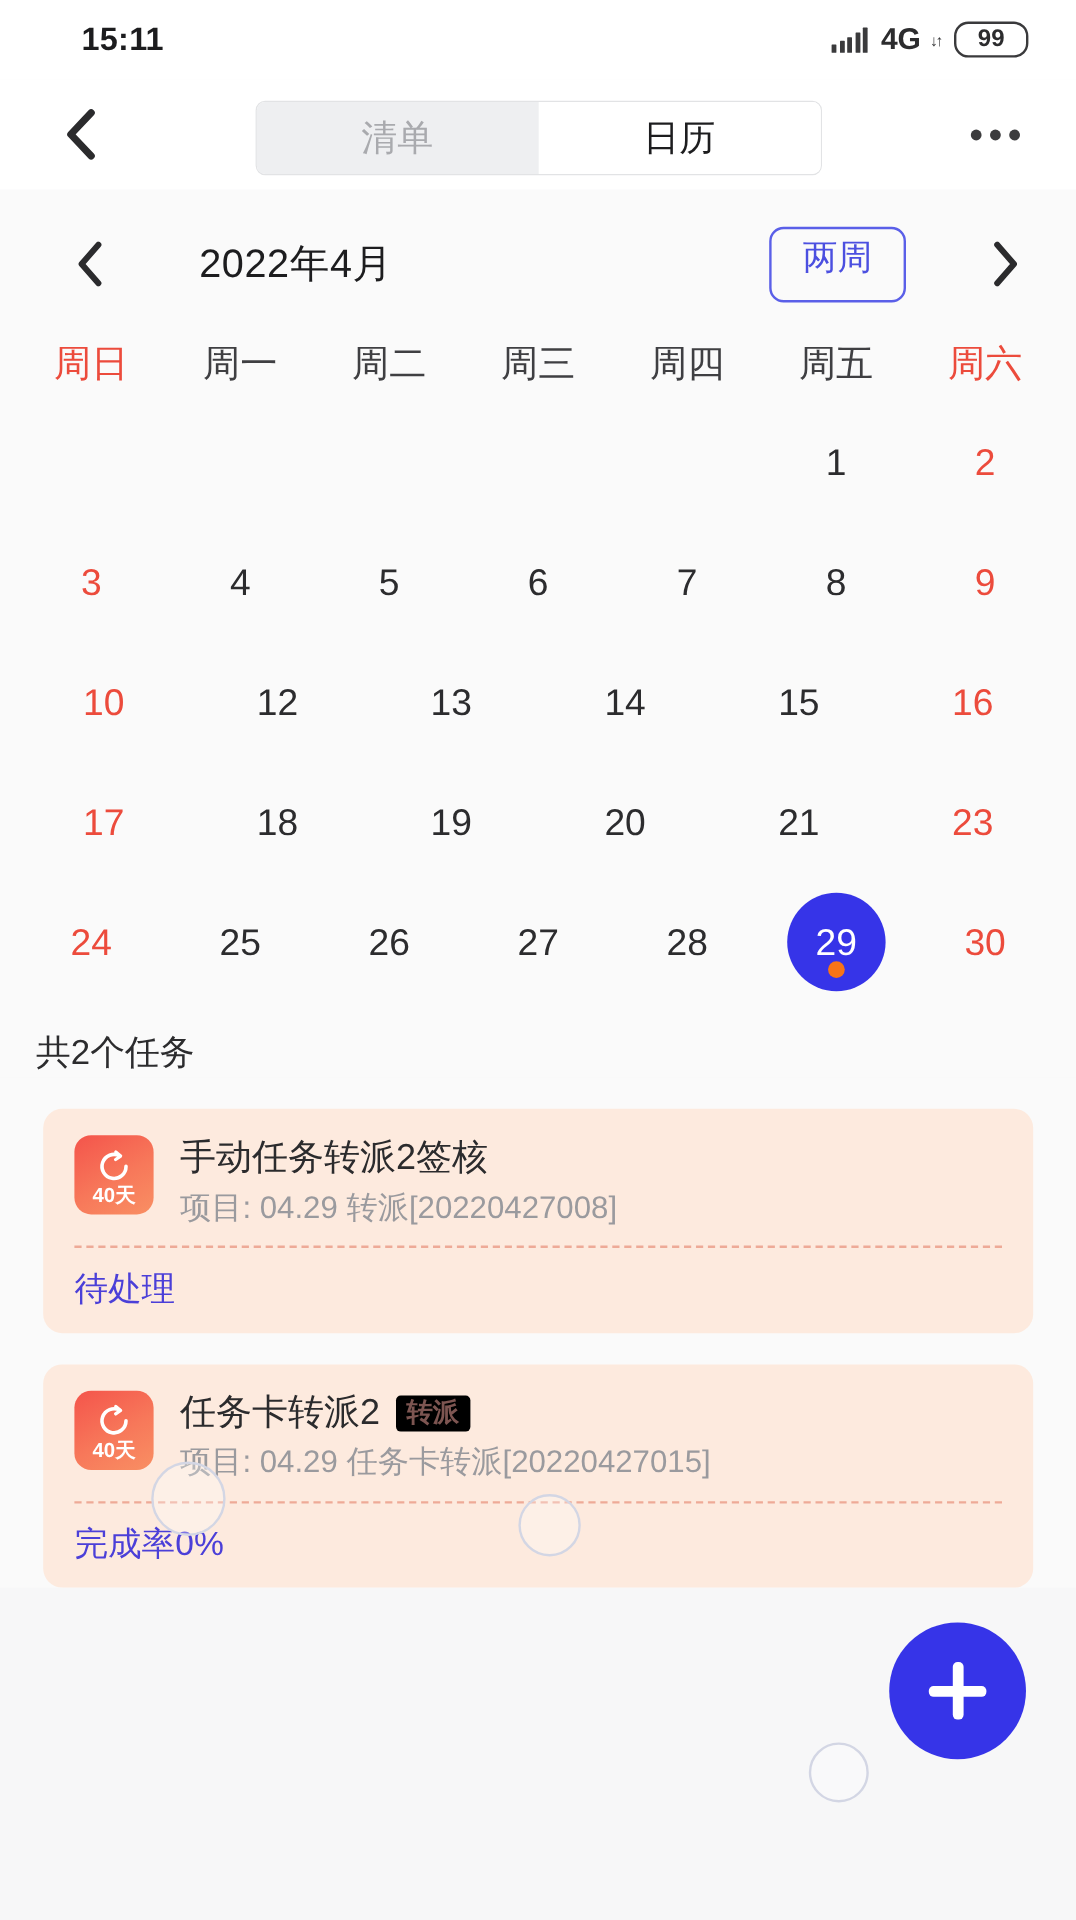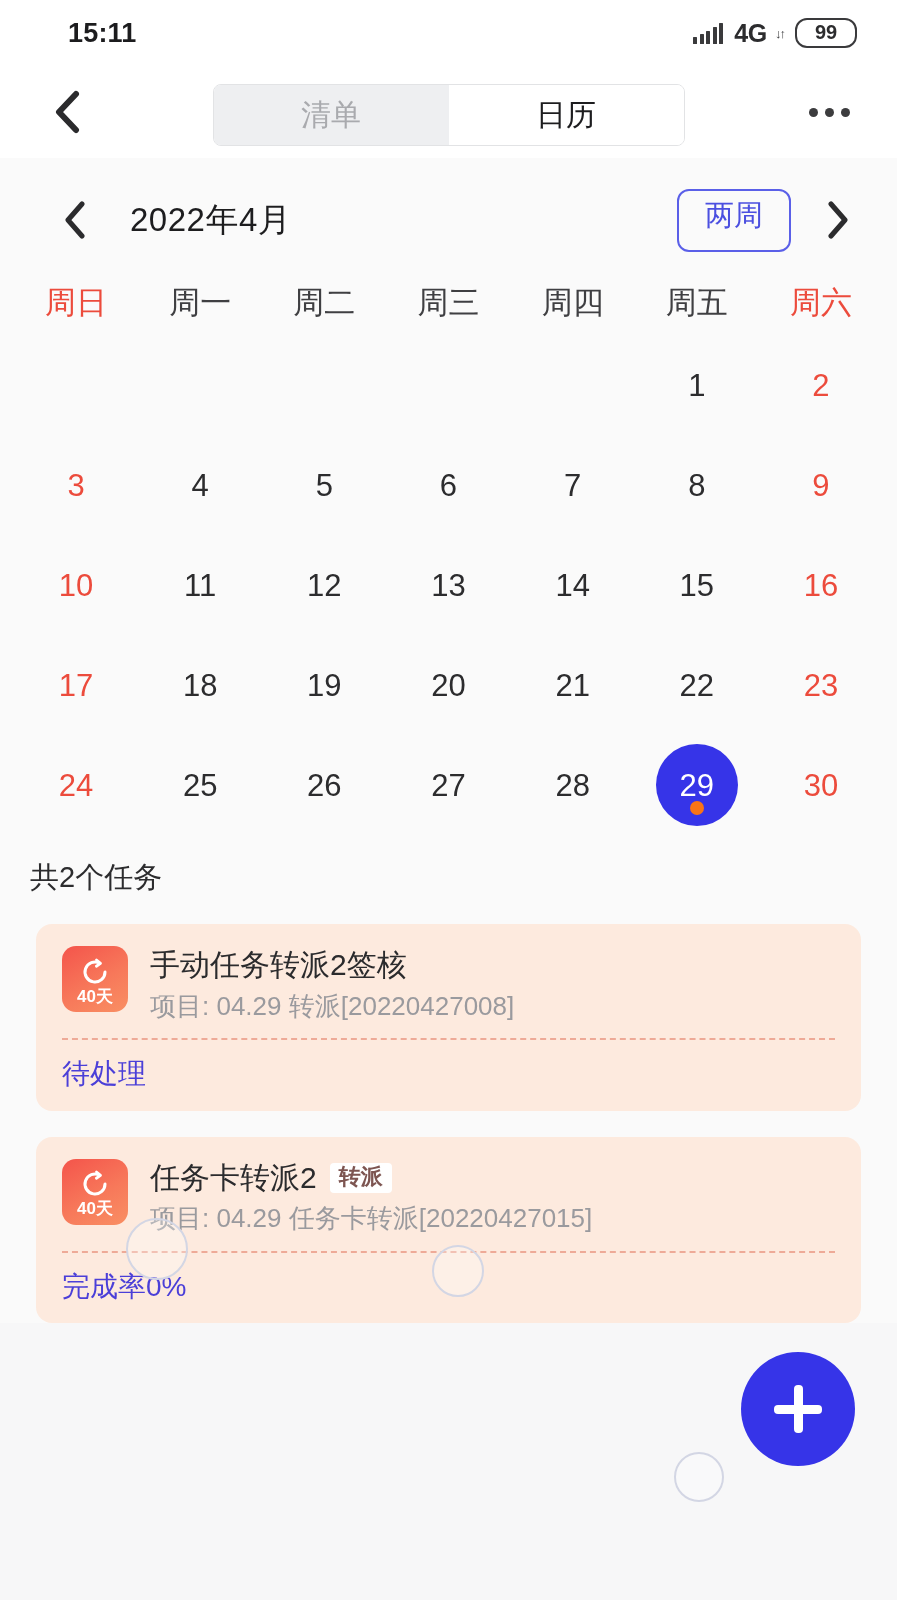--- a/index.html
+++ b/index.html
@@ -146,20 +146,21 @@
   
   .calendar {
     background: #fafafa;
     padding-top: 14px;
   }
   .cal-header {
     height: 96px;
     display: flex;
     align-items: center;
     padding: 0 34px 0 50px;
+    gap: 36px;
   }
   .cal-arrow {
     width: 50px;
     height: 50px;
     display: flex;
     align-items: center;
     justify-content: center;
     cursor: pointer;
   }
   .cal-title {
@@ -287,21 +288,21 @@
     align-items: center;
     gap: 13px;
   }
   .card-title {
     font-size: 30px;
     font-weight: 400;
     color: #2b2b2d;
     line-height: 1.22;
   }
   .card-tag {
-    background: #ffffff;
+    background: #000000;
     color: #7d5551;
     font-size: 22px;
     font-weight: 700;
     border-radius: 4px;
     padding: 3px 9px 5px 9px;
     line-height: 1;
   }
   .card-sub {
     font-size: 26px;
     color: #9a9a9e;
@@ -465,23 +466,20 @@
         </div>
         <div class="date-cell weekend">
           <span class="date-num">9</span>
         </div>
       </div>
       <div class="date-row">
         <div class="date-cell weekend">
           <span class="date-num">10</span>
         </div>
         <div class="date-cell">
-          <span class="date-num">11</span>
-        </div>
-        <div class="date-cell">
           <span class="date-num">12</span>
         </div>
         <div class="date-cell">
           <span class="date-num">13</span>
         </div>
         <div class="date-cell">
           <span class="date-num">14</span>
         </div>
         <div class="date-cell">
           <span class="date-num">15</span>
@@ -498,23 +496,20 @@
           <span class="date-num">18</span>
         </div>
         <div class="date-cell">
           <span class="date-num">19</span>
         </div>
         <div class="date-cell">
           <span class="date-num">20</span>
         </div>
         <div class="date-cell">
           <span class="date-num">21</span>
-        </div>
-        <div class="date-cell">
-          <span class="date-num">22</span>
         </div>
         <div class="date-cell weekend">
           <span class="date-num">23</span>
         </div>
       </div>
       <div class="date-row">
         <div class="date-cell weekend">
           <span class="date-num">24</span>
         </div>
         <div class="date-cell">

